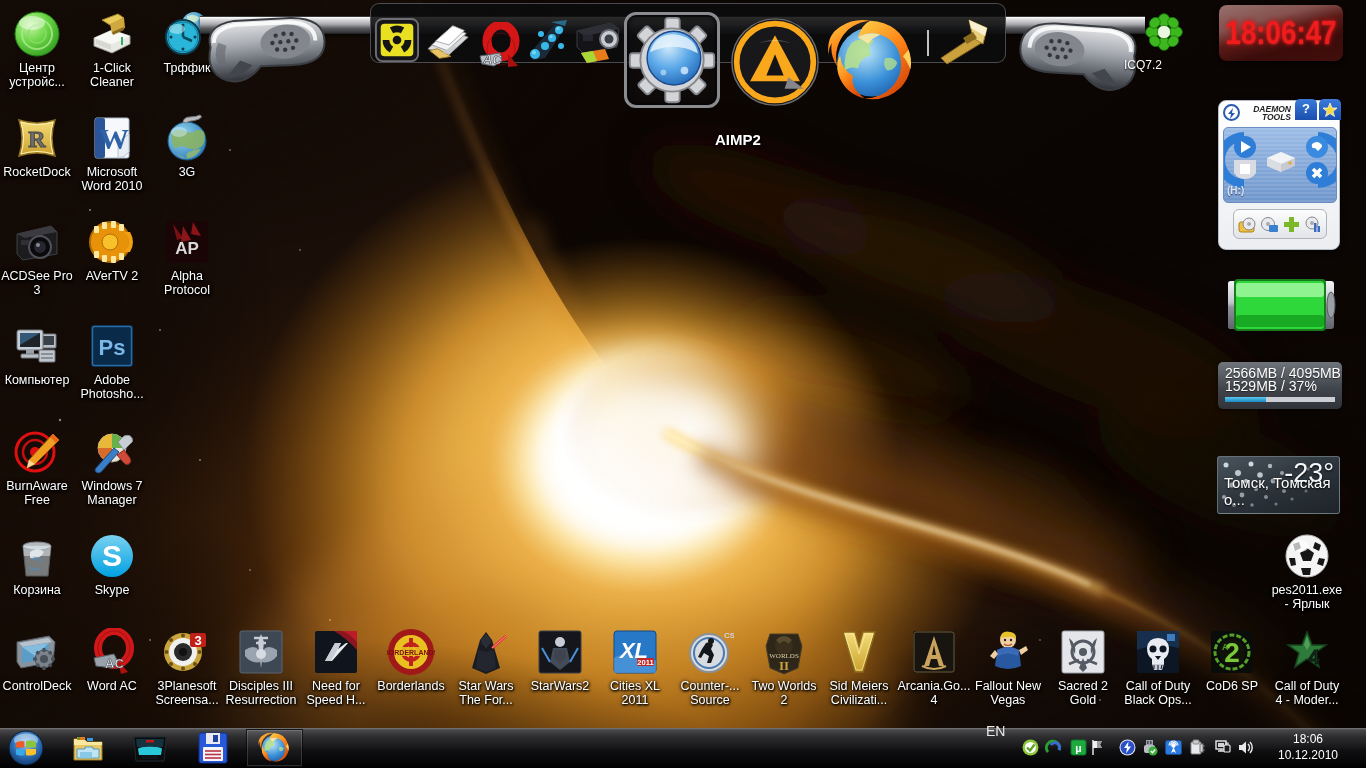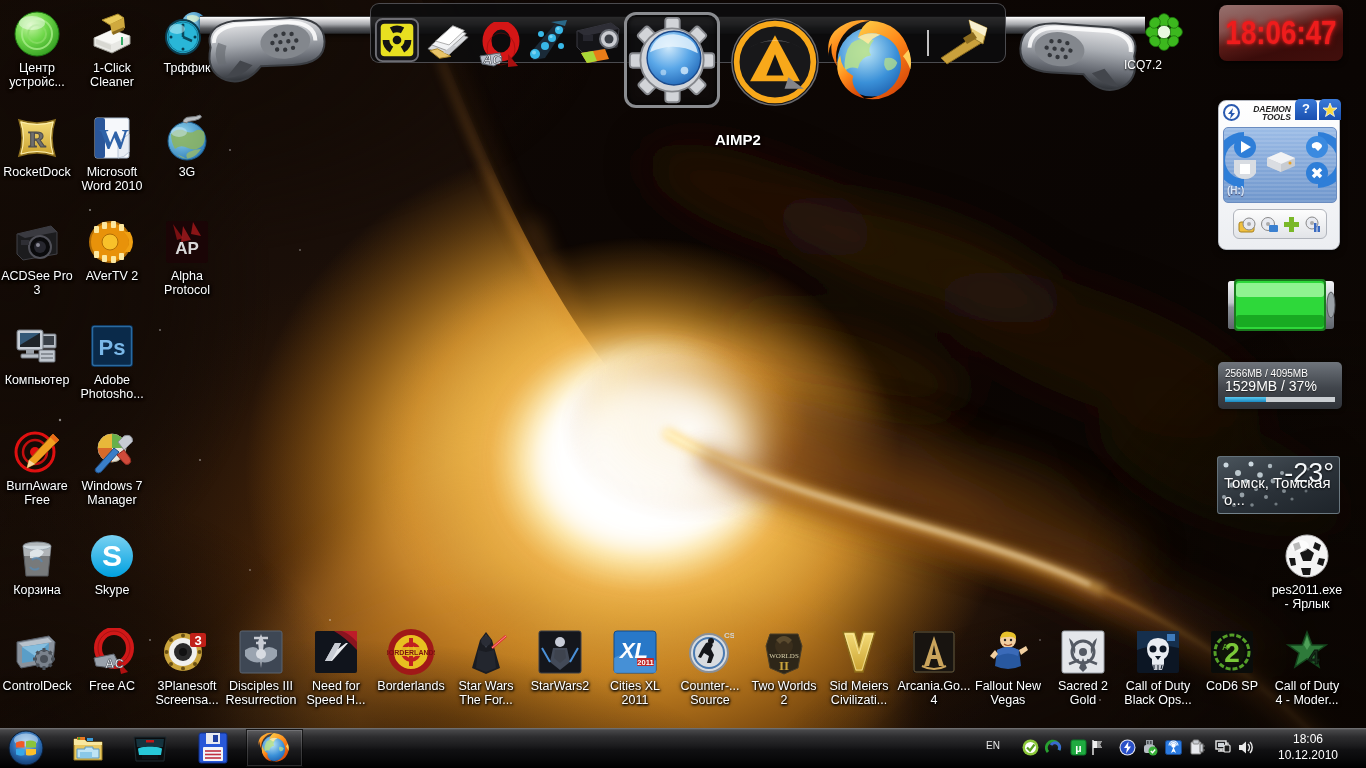--- a/index.html
+++ b/index.html
@@ -802,21 +802,21 @@
 <div class="di" style="left:-8px;top:628px">
       <svg width="48" height="48">
         <use href="#i_cdeck"></use>
       </svg>
       <div class="lb">ControlDeck</div>
     </div>
 <div class="di" style="left:67px;top:628px">
       <svg width="48" height="48">
         <use href="#i_opera"></use>
       </svg>
-      <div class="lb">Free AC</div>
+      <div class="lb">Word AC</div>
     </div>
 <div class="di" style="left:142px;top:628px">
       <svg width="48" height="48">
         <use href="#i_3ps"></use>
       </svg>
       <div class="lb">3Planesoft<br>Screensa...</div>
     </div>
 <div class="di" style="left:216px;top:628px">
       <svg width="48" height="48">
         <use href="#i_disc"></use>
@@ -1014,21 +1014,21 @@
  <rect x="0" y="2" width="10" height="48" rx="3" fill="url(#chrome)"></rect>
  <rect x="94" y="2" width="12" height="48" rx="3" fill="url(#chrome)"></rect>
  <ellipse cx="103" cy="26" rx="4" ry="13" fill="#9aa0a6" stroke="#55585c"></ellipse>
  <rect x="6" y="0" width="92" height="52" rx="4" fill="#1a7a1e"></rect>
  <rect x="8" y="2" width="88" height="48" rx="3" fill="#2ed83a"></rect>
  <rect x="8" y="4" width="88" height="14" rx="3" fill="#a0f8a0" opacity="0.85"></rect>
  <rect x="8" y="36" width="88" height="12" rx="3" fill="#18aa22"></rect>
 </svg></div>
 
 <div style="position:absolute;left:1218px;top:362px;width:124px;height:47px;z-index:9;border-radius:5px;background:linear-gradient(rgba(120,126,134,0.92),rgba(70,75,82,0.92) 55%,rgba(52,56,62,0.92));box-shadow:0 1px 4px rgba(0,0,0,0.5);padding:5px 0 0 7px">
- <div style="font-size:10px;color:#fff;text-shadow:0 1px 1px #222;line-height:13px">2566MB / 4095MB</div>
+ <div style="font-size:14px;color:#fff;text-shadow:0 1px 1px #222;line-height:13px">2566MB / 4095MB</div>
  <div style="font-size:14px;color:#fff;text-shadow:0 1px 1px #222;line-height:13px">1529MB / 37%</div>
  <div style="margin-top:4px;width:110px;height:5px;background:#caced2">
         <div style="width:41px;height:5px;background:linear-gradient(#5ac8ee,#1a88c0)"></div>
       </div>
 </div>
 
 <div style="position:absolute;left:1217px;top:456px;width:123px;height:58px;z-index:9;border-radius:3px;border:1px solid rgba(160,180,190,0.5);background:linear-gradient(160deg,#4a545c,#2a3138 55%,#1e242a);overflow:hidden">
  <svg width="123" height="58" style="position:absolute;left:0;top:0">
   <g fill="#dce8ee">
    <circle cx="8" cy="8" r="2.5" opacity="0.9"></circle>
@@ -1083,21 +1083,21 @@
 <svg style="position:absolute;left:130px;top:733px;z-index:12" width="40" height="32">
       <use href="#t_dev"></use>
     </svg>
 <svg style="position:absolute;left:196px;top:731px;z-index:12" width="34" height="34">
       <use href="#t_floppy"></use>
     </svg>
 <div style="position:absolute;left:246px;top:729px;width:57px;height:38px;z-index:11;background:linear-gradient(rgba(150,150,155,0.25),rgba(80,80,85,0.18) 50%,rgba(30,30,32,0.2));border:1px solid rgba(0,0,0,0.7);box-shadow:inset 0 0 0 1px rgba(255,255,255,0.15)"></div>
 <svg style="position:absolute;left:258px;top:731px;z-index:12" width="33" height="33" viewBox="0 0 96 96">
       <use href="#d_ff"></use>
     </svg>
-<div style="position:absolute;left:986px;top:740px;z-index:12;font-size:10px;color:#e8e8e8">EN</div>
+<div style="position:absolute;left:986px;top:723px;z-index:12;font-size:14px;color:#e8e8e8">EN</div>
 <div style="position:absolute;left:1272px;top:731px;width:72px;text-align:center;z-index:12;font-size:12px;color:#fff;line-height:16px">18:06<br>10.12.2010</div>
 
 <svg width="17" height="17" style="position:absolute;left:1022px;top:739px;z-index:12">
       <circle cx="8.5" cy="8.5" r="8" fill="#8cc83a"></circle>
       <circle cx="8.5" cy="8.5" r="5.5" fill="#fff"></circle>
       <path d="M5 8.5 L8 11.5 L12.5 5.5" stroke="#5aa020" stroke-width="2.2" fill="none"></path>
     </svg>
     <svg width="17" height="17" style="position:absolute;left:1045px;top:739px;z-index:12">
       <path d="M3 13 A6.5 6.5 0 1 1 14 11" stroke="#28a030" stroke-width="3" fill="none"></path>
       <path d="M14 11 A4 4 0 1 0 6 6" stroke="#3a6ad0" stroke-width="3" fill="none"></path>

